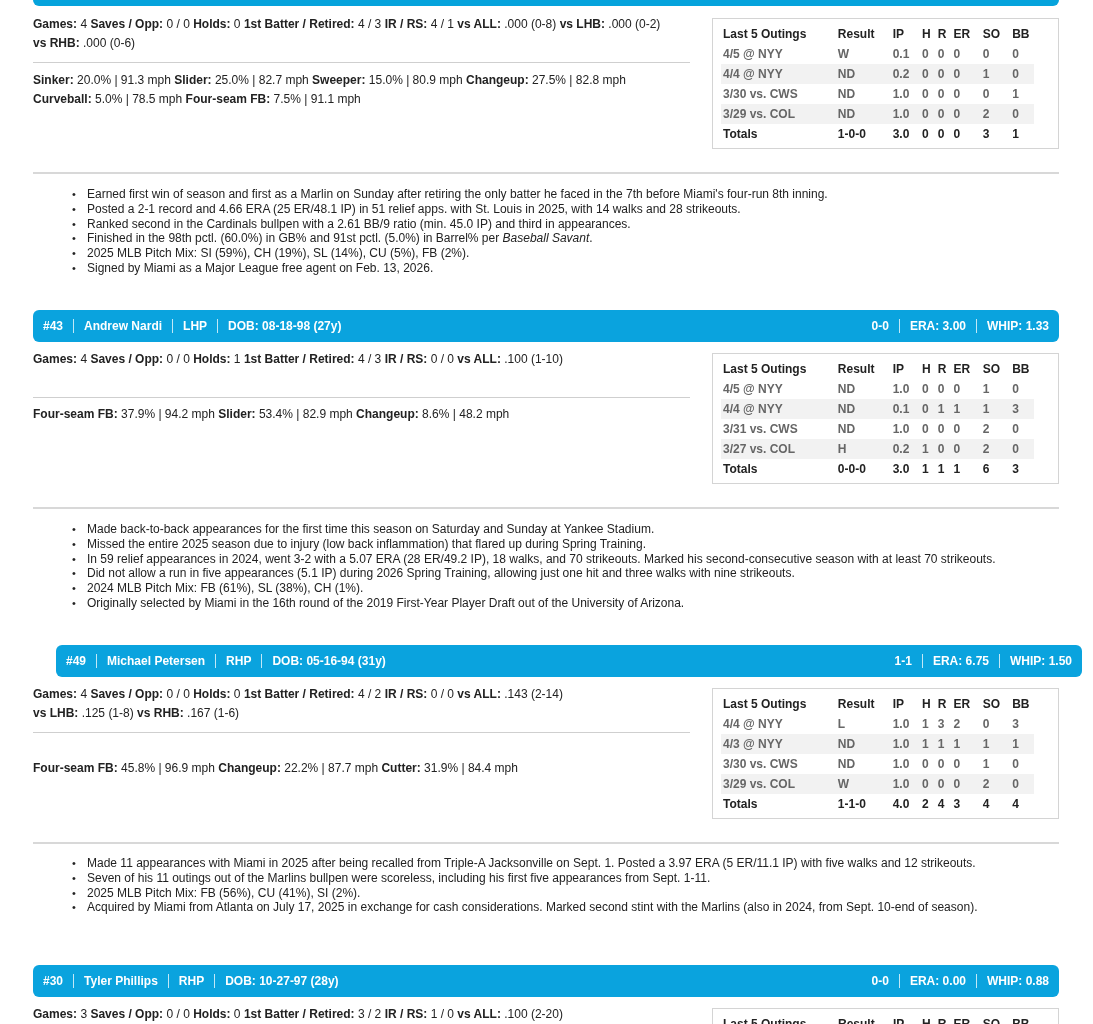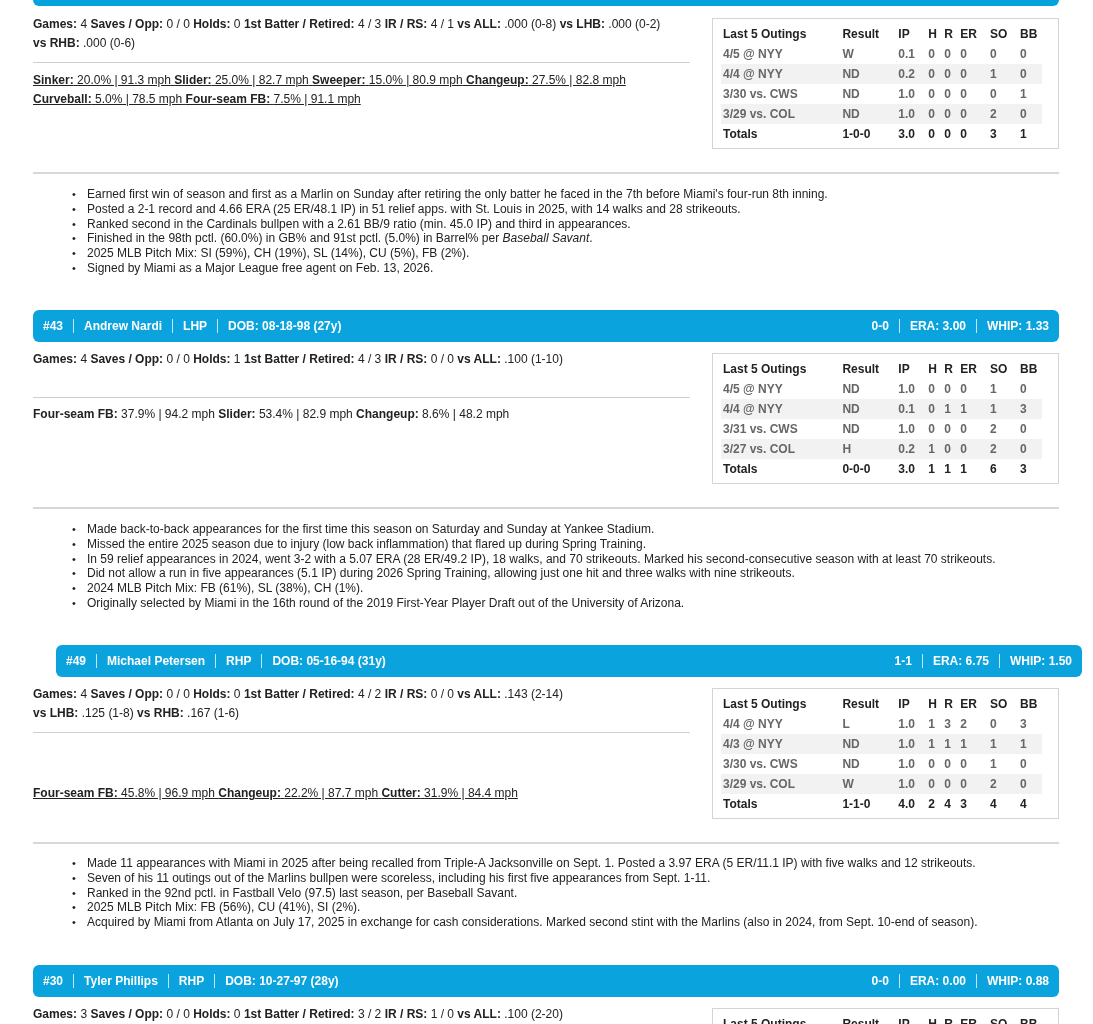--- a/index.html
+++ b/index.html
@@ -17,21 +17,21 @@
   .player-header .left, .player-header .right { display: flex; align-items: center; }
   .sep { display: inline-block; width: 1px; height: 14px; background: rgba(255,255,255,0.75); margin: 0 10px; }
 
   .stats-block { position: absolute; left: 33px; width: 660px; font-size: 12px; line-height: 19px; color: #222; }
   .stats-block b { font-weight: bold; }
   .stats-divider { position: absolute; left: 33px; width: 657px; height: 1px; background: #cfcfcf; }
   .pitch-block { position: absolute; left: 33px; width: 660px; font-size: 12px; line-height: 19px; color: #222; }
 
   .outings {
     position: absolute; left: 712px; width: 347px;
-    border: 1px solid #d4d4d4; padding: 5px 16px 4px 8px; background: #fff;
+    border: 1px solid #d4d4d4; padding: 5px 24px 4px 8px; background: #fff;
   }
   .outings table { border-collapse: separate; border-spacing: 0; width: 100%; font-size: 12px; }
   .outings th { text-align: left; font-weight: bold; color: #222; height: 20px; padding: 0 2px; }
   .outings td { height: 20px; padding: 0 2px; color: #666; font-weight: bold; }
   .outings tr.alt td { background: #f2f2f2; }
   .outings tr.totals td { color: #222; font-weight: bold; }
   .c-date { width: 120px; } .c-res { width: 56px; } .c-ip { width: 30px; }
   .c-n { width: 16px; } .c-er { width: 30px; } .c-so { width: 30px; } .c-bb { width: 24px; }
 
   .section-rule { position: absolute; left: 33px; width: 1026px; height: 2px; background: #d8d8d8; }
@@ -54,21 +54,21 @@
     <b>1st Batter / Retired:</b> <span>4 / 3</span>
     <b>IR / RS:</b> <span>4 / 1</span>
     <b>vs ALL:</b> <span>.000 (0-8)</span>
     <b>vs LHB:</b> <span>.000 (0-2)</span>
   </div>
   <div>
     <b>vs RHB:</b> <span>.000 (0-6)</span>
   </div>
 </div>
 <div class="stats-divider" style="top:62px;"></div>
-<div class="pitch-block" style="top:71px;text-decoration:underline;">
+<div class="pitch-block" style="top:71px;">
   <div>
     <b>Sinker:</b> <span>20.0% | 91.3 mph</span>
     <b>Slider:</b> <span>25.0% | 82.7 mph</span>
     <b>Sweeper:</b> <span>15.0% | 80.9 mph</span>
     <b>Changeup:</b> <span>27.5% | 82.8 mph</span>
   </div>
   <div>
     <b>Curveball:</b> <span>5.0% | 78.5 mph</span>
     <b>Four-seam FB:</b> <span>7.5% | 91.1 mph</span>
   </div>
@@ -287,21 +287,21 @@
     <b>1st Batter / Retired:</b> <span>4 / 2</span>
     <b>IR / RS:</b> <span>0 / 0</span>
     <b>vs ALL:</b> <span>.143 (2-14)</span>
   </div>
   <div>
     <b>vs LHB:</b> <span>.125 (1-8)</span>
     <b>vs RHB:</b> <span>.167 (1-6)</span>
   </div>
 </div>
 <div class="stats-divider" style="top:732px;"></div>
-<div class="pitch-block" style="top:784px;text-decoration:underline;">
+<div class="pitch-block" style="top:759px;">
   <div>
     <b>Four-seam FB:</b> <span>45.8% | 96.9 mph</span>
     <b>Changeup:</b> <span>22.2% | 87.7 mph</span>
     <b>Cutter:</b> <span>31.9% | 84.4 mph</span>
   </div>
 </div>
 <div class="outings" style="top:688px;">
   <table>
     <tbody>
         <tr>
@@ -364,21 +364,20 @@
           <td>4</td>
           <td>4</td>
         </tr>
   </tbody>
     </table>
 </div>
 <div class="section-rule" style="top:842px;"></div>
 <ul class="notes" style="top:856px;">
   <li>Made 11 appearances with Miami in 2025 after being recalled from Triple-A Jacksonville on Sept. 1. Posted a 3.97 ERA (5 ER/11.1 IP) with five walks and 12 strikeouts.</li>
   <li>Seven of his 11 outings out of the Marlins bullpen were scoreless, including his first five appearances from Sept. 1-11.</li>
-  <li>Ranked in the 92nd pctl. in Fastball Velo (97.5) last season, per Baseball Savant.</li>
   <li>2025 MLB Pitch Mix: FB (56%), CU (41%), SI (2%).</li>
   <li>Acquired by Miami from Atlanta on July 17, 2025 in exchange for cash considerations. Marked second stint with the Marlins (also in 2024, from Sept. 10-end of season).</li>
 </ul>
 
 <div class="player-header" style="top:965px;">
   <div class="left">
     <span>#30</span>
       <span class="sep"></span>
     <span>Tyler Phillips</span>
       <span class="sep"></span>

